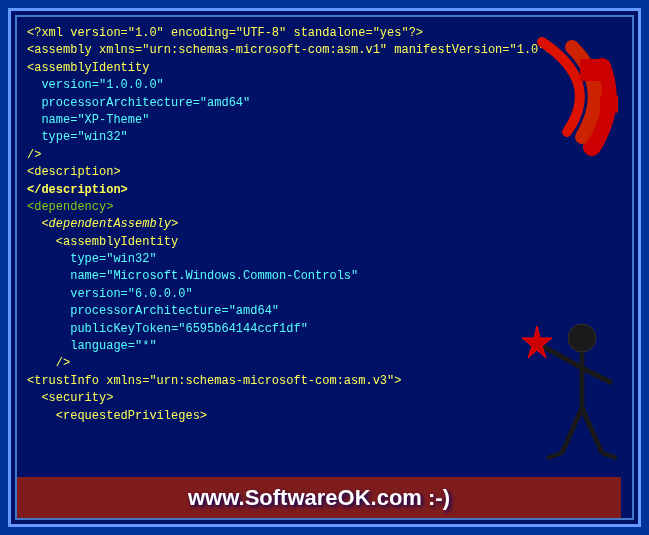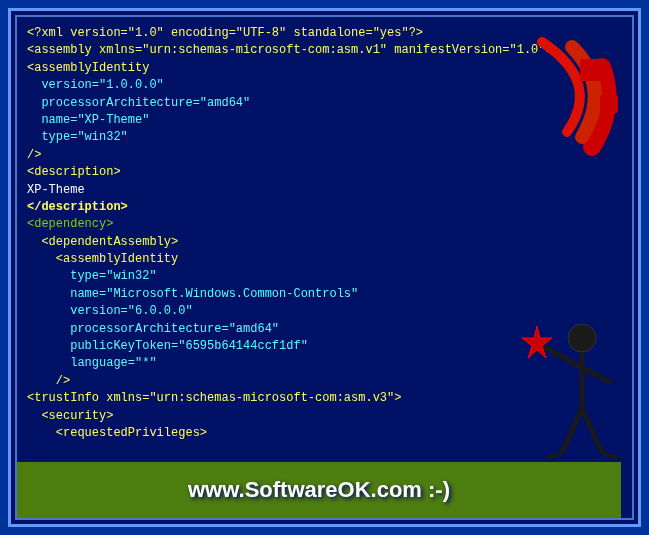--- a/index.html
+++ b/index.html
@@ -42,22 +42,22 @@
       color: #ffffff;
       overflow: hidden;
       z-index: 2;
     }
 
     .footer-bar {
       position: absolute;
       bottom: 0;
       left: 0;
       right: 11px;
-      height: 56px;
-      background: #4d7c0f;
+      height: 41px;
+      background: #7f1d1d;
       display: flex;
       align-items: center;
       justify-content: center;
       z-index: 3;
     }
     .footer-text {
       font-family: Arial, sans-serif;
       font-size: 22px;
       font-weight: bold;
       color: #ffffff;
@@ -100,24 +100,23 @@
     <div class="code-area" id="code-container">
     <div class="code-line"><span style="color: rgb(255, 255, 85);">&lt;?xml version="1.0" encoding="UTF-8" standalone="yes"?&gt;</span></div>
         <div class="code-line"><span style="color: rgb(255, 255, 85);">&lt;assembly xmlns="urn:schemas-microsoft-com:asm.v1" manifestVersion="1.0"&gt;</span></div>
         <div class="code-line"><span style="color: rgb(255, 255, 85);">&lt;assemblyIdentity</span></div>
         <div class="code-line"><span style="color: rgb(85, 255, 255);">  version="1.0.0.0"</span></div>
         <div class="code-line"><span style="color: rgb(85, 255, 255);">  processorArchitecture="amd64"</span></div>
         <div class="code-line"><span style="color: rgb(85, 255, 255);">  name="XP-Theme"</span></div>
         <div class="code-line"><span style="color: rgb(85, 255, 255);">  type="win32"</span></div>
         <div class="code-line"><span style="color: rgb(255, 255, 85);">/&gt;</span></div>
         <div class="code-line"><span style="color: rgb(255, 255, 85); text-align: center;">&lt;description&gt;</span></div>
-        <div class="code-line"><span style="color: rgb(255, 255, 255);">XP-Theme</span></div>
         <div class="code-line"><span style="color: rgb(255, 255, 85); font-weight: bold;">&lt;/description&gt;</span></div>
         <div class="code-line"><span style="color: #84cc16;">&lt;dependency&gt;</span></div>
-        <div class="code-line"><span style="color: rgb(255, 255, 85);">  &lt;dependentAssembly&gt;</span></div>
+        <div class="code-line"><span style="color: rgb(255, 255, 85); font-style: italic;">  &lt;dependentAssembly&gt;</span></div>
         <div class="code-line"><span style="color: rgb(255, 255, 85);">    &lt;assemblyIdentity</span></div>
         <div class="code-line"><span style="color: rgb(85, 255, 255);">      type="win32"</span></div>
         <div class="code-line"><span style="color: rgb(85, 255, 255);">      name="Microsoft.Windows.Common-Controls"</span></div>
         <div class="code-line"><span style="color: rgb(85, 255, 255);">      version="6.0.0.0"</span></div>
         <div class="code-line"><span style="color: rgb(85, 255, 255);">      processorArchitecture="amd64"</span></div>
         <div class="code-line"><span style="color: rgb(85, 255, 255);">      publicKeyToken="6595b64144ccf1df"</span></div>
         <div class="code-line"><span style="color: rgb(85, 255, 255);">      language="*"</span></div>
         <div class="code-line"><span style="color: rgb(255, 255, 85);">    /&gt;</span></div>
         <div class="code-line"><span style="color: rgb(255, 255, 85);">&lt;trustInfo xmlns="urn:schemas-microsoft-com:asm.v3"&gt;</span></div>
         <div class="code-line"><span style="color: rgb(255, 255, 85); text-align: center;">  &lt;security&gt;</span></div>

